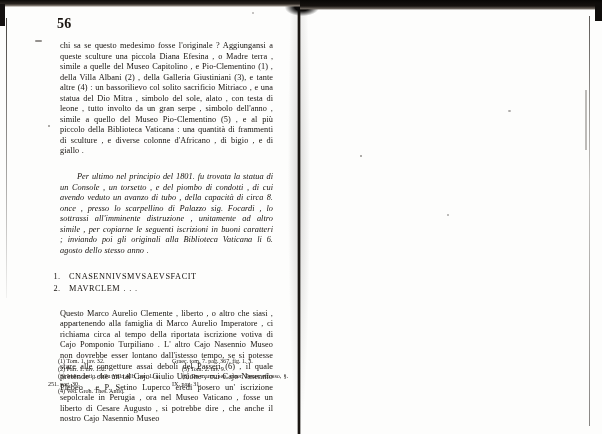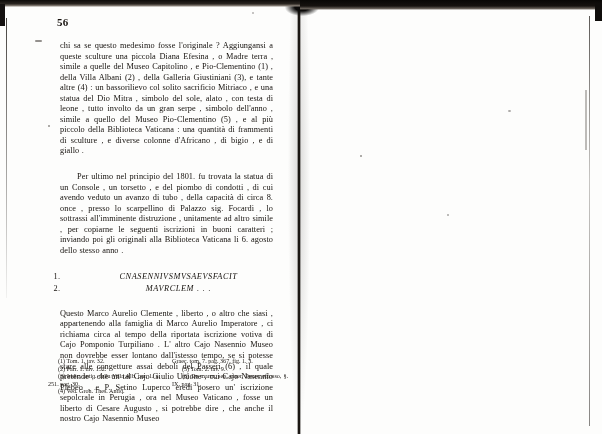--- a/index.html
+++ b/index.html
@@ -27,33 +27,33 @@
   .gutter-shadow{position:absolute;left:288px;top:0;width:22px;height:434px;
     background:radial-gradient(ellipse at 50% 40%,rgba(30,26,22,.16),rgba(255,255,255,0) 72%);}
   .gutter-knob{position:absolute;left:285px;top:0px;width:34px;height:16px;
     background:radial-gradient(ellipse at 50% 45%,#0a0908 30%,rgba(10,9,8,0) 72%);}
 
   
   .page{position:absolute;top:0;height:434px;}
   .page-left{left:0;width:298px;}
   .page-right{left:301px;width:301px;}
 
-  .folio{position:absolute;font-size:11px;font-weight:700;letter-spacing:.3px;color:#191410;}
+  .folio{position:absolute;font-size:14px;font-weight:700;letter-spacing:.3px;color:#191410;}
   .folio-left{left:57px;top:16px;}
 
   .body{position:absolute;font-size:8.3px;line-height:10.55px;text-align:justify;
     color:#15110d;letter-spacing:.05px;word-spacing:.5px;}
   .body-left{left:45px;top:26px;width:243px;}
   .body p{margin:15px;}
-  .body p.ind{text-indent:17px;}
+  .body p.ind{text-indent:17px;font-style:italic;}
 
   .inscr{margin:3.5px 0 1px 0;}
   .inscr-row{display:flex;font-size:8.3px;line-height:11.2px;letter-spacing:.4px;}
   .inscr-num{width:24px;text-align:center;}
-  .inscr-txt{flex:1;text-align:center;letter-spacing:.55px;font-style:italic;}
+  .inscr-txt{flex:1;letter-spacing:.55px;}
 
   
   .fn{position:absolute;font-size:6.1px;line-height:7.6px;color:#181410;text-align:justify;}
   .fn p{margin:0;}
   .fn p.ind{text-indent:10px;}
 
   .fn-left-a{left:48px;top:358px;width:112px;}
   .fn-left-b{left:172px;top:358px;width:116px;}
 
   

